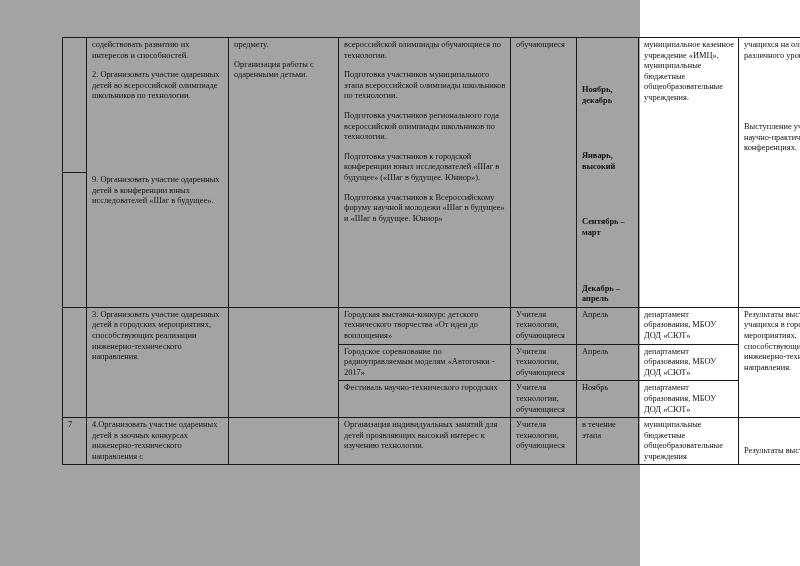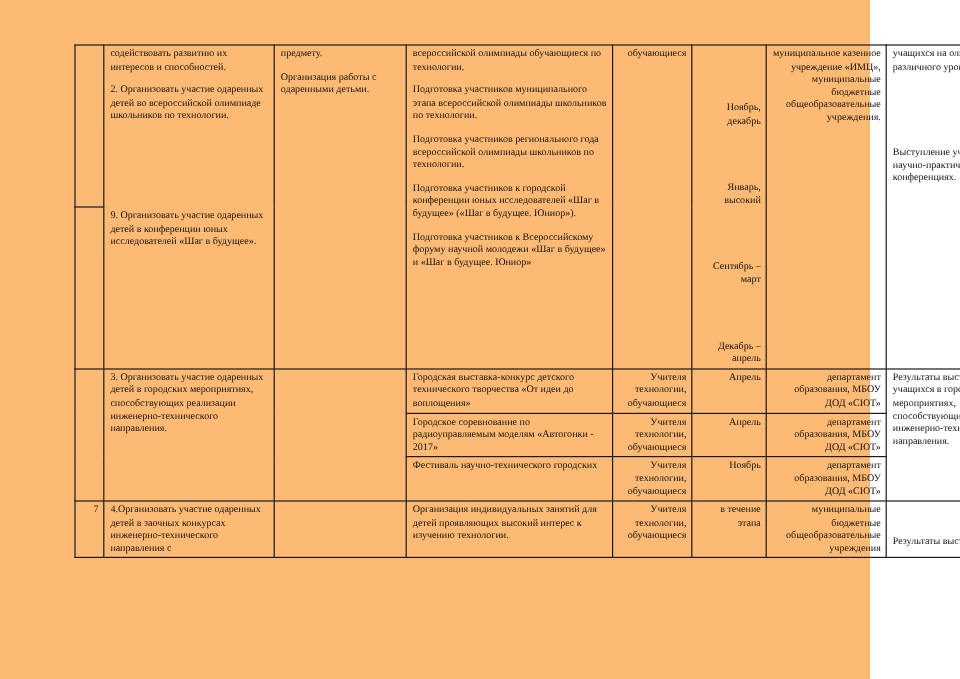--- a/index.html
+++ b/index.html
@@ -11,24 +11,23 @@
     width: 800px;
     height: 566px;
     font-family: "Liberation Serif", serif;
     color: #000000;
     position: relative;
     overflow: hidden;
   }
   .page {
     position: absolute;
     left: 0; top: 0;
-    width: 689px;
+    width: 640px;
     height: 566px;
-    background: #fdba74;
-    padding-left: 36px;
+    background: #a3a3a3;
   }
   table.doc-table {
     position: absolute;
     left: 62px;
     top: 37px;
     width: 700px;
     border-collapse: collapse;
     table-layout: fixed;
   }
   table.doc-table td {
@@ -43,30 +42,30 @@
   
   col.c-num   { width: 24px; }
   col.c-task  { width: 142px; }
   col.c-subj  { width: 110px; }
   col.c-event { width: 172px; }
   col.c-who   { width: 66px; }
   col.c-when  { width: 62px; }
   col.c-org   { width: 100px; }
   col.c-res   { width: 124px; }
 
-  .ta-c { text-align: right; }
+  .ta-c { text-align: left; }
   .ta-l { text-align: left; }
   .va-m { vertical-align: middle; }
 
   .blk { margin: 0 0 9px 0; }
   .blk:last-child { margin-bottom: 0; }
 
   
   .pad-t-26 { padding-top: 26px; }
-  .pad-t-45 { padding-top: 45px; }
+  .pad-t-45 { padding-top: 45px; font-weight: bold; }
 
   .spacer-1 { height: 64px; }
   .spacer-2 { height: 52px; }
 
   .when-cell p { margin: 0; }
 </style>
 </head>
 <body>
 
 <div class="page">

